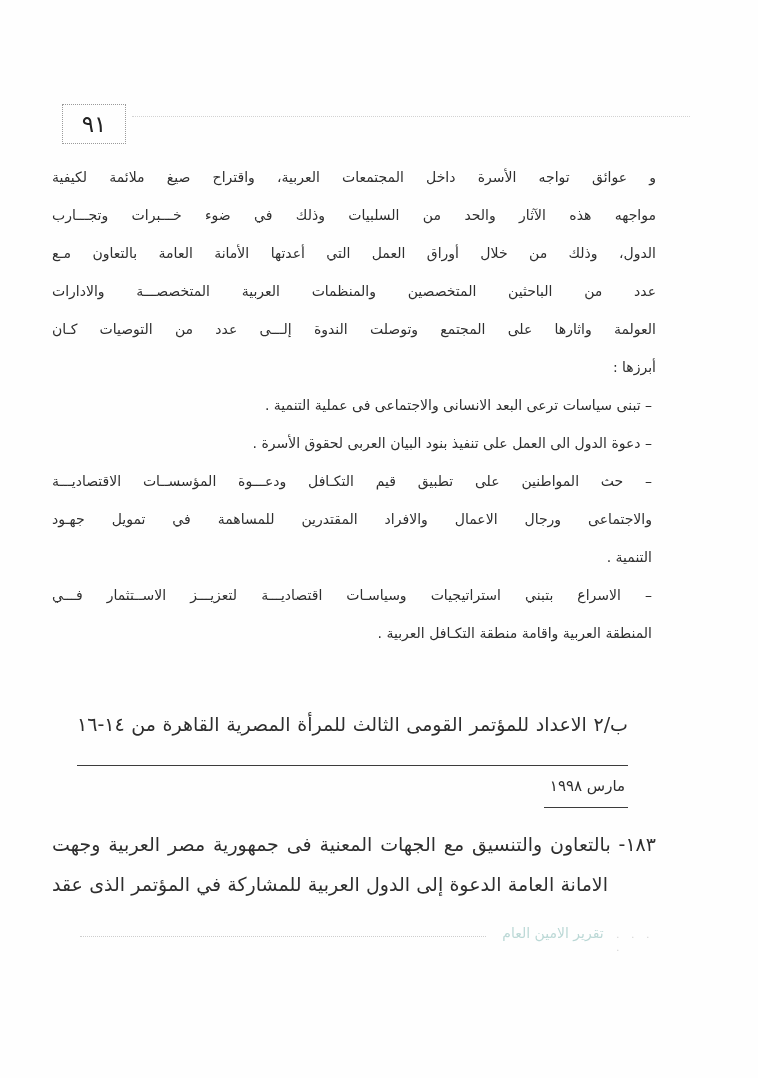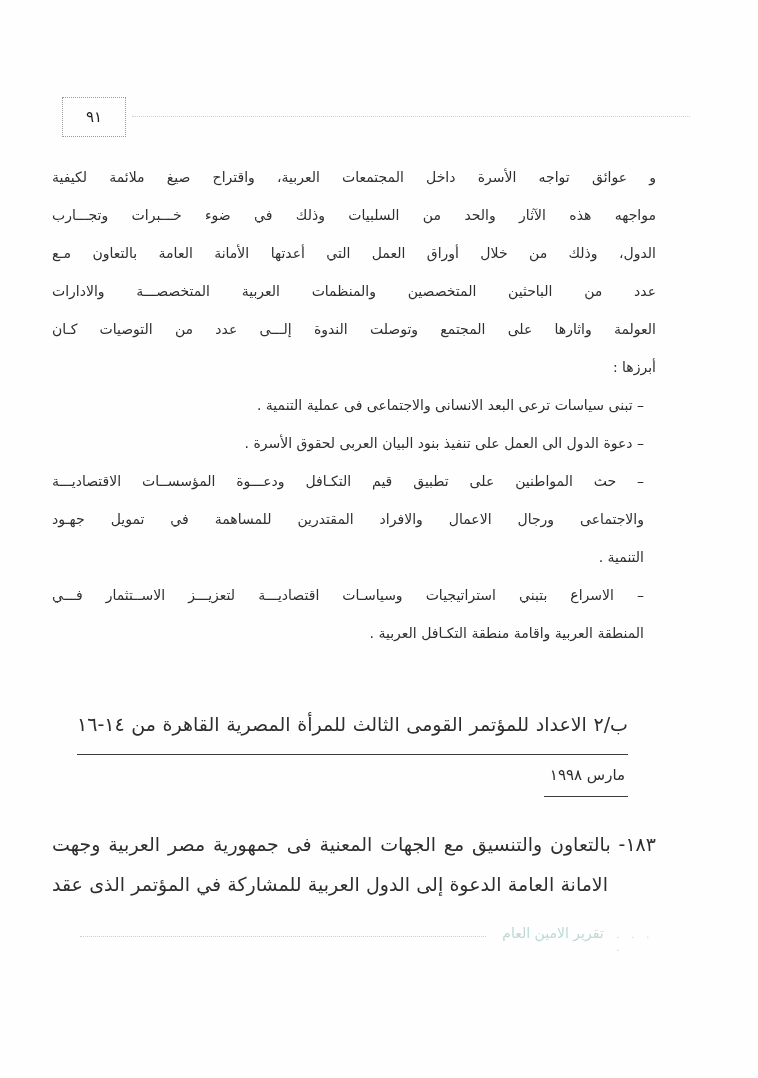--- a/index.html
+++ b/index.html
@@ -7,45 +7,45 @@
     position:relative;
     width:758px;height:1078px;
     background:#fefefe;
     font-family:"DejaVu Sans", sans-serif;
     color:#2e2e2e;
     overflow:hidden;
     direction:rtl;
   }
   
   .pagenum-box{
-    position:absolute;left:62px;top:97px;width:62px;height:38px;
+    position:absolute;left:62px;top:104px;width:62px;height:38px;
     border:1.5px dotted #9a9a9a;
     display:flex;align-items:center;justify-content:center;
-    font-size:15px;letter-spacing:3px;color:#222;
+    font-size:23px;letter-spacing:3px;color:#222;
   }
   .top-rule{
     position:absolute;left:132px;top:116px;width:558px;height:0;
     border-top:1.6px dotted #d2d2d2;
   }
   
   .textcol{position:absolute;left:52px;top:158px;width:604px;}
   .line{
     height:38px;line-height:38px;font-size:14px;
     overflow:hidden;white-space:normal;
   }
   .just{text-align:justify;text-align-last:justify;}
   .raw{text-align:right;}
-  .bullets{margin-right:12px;}
+  .bullets{margin-right:4px;}
   .b3b{margin-right:0;}
   
   .heading{position:absolute;left:77px;top:704px;width:551px;}
   .h-line1{
     height:40px;line-height:40px;font-size:19px;
     text-align:justify;text-align-last:justify;
-    border-bottom:1.6px solid #3c3c3c;padding-bottom:10px;overflow:hidden;
+    border-bottom:1.6px solid #3c3c3c;padding-bottom:21px;overflow:hidden;
   }
   .h-line2-wrap{text-align:right;margin-top:2px;}
   .h-line2{
     display:inline-block;height:36px;line-height:36px;font-size:15px;
     border-bottom:1.6px solid #3c3c3c;padding:0 3px 3px 6px;
   }
   
   .item183{position:absolute;left:52px;top:824px;width:604px;}
   .i-l1{height:40px;line-height:40px;font-size:19px;text-align:justify;text-align-last:justify;overflow:hidden;}
   .i-l2{height:40px;line-height:40px;font-size:19px;text-align:justify;text-align-last:justify;overflow:hidden;margin-right:48px;}

